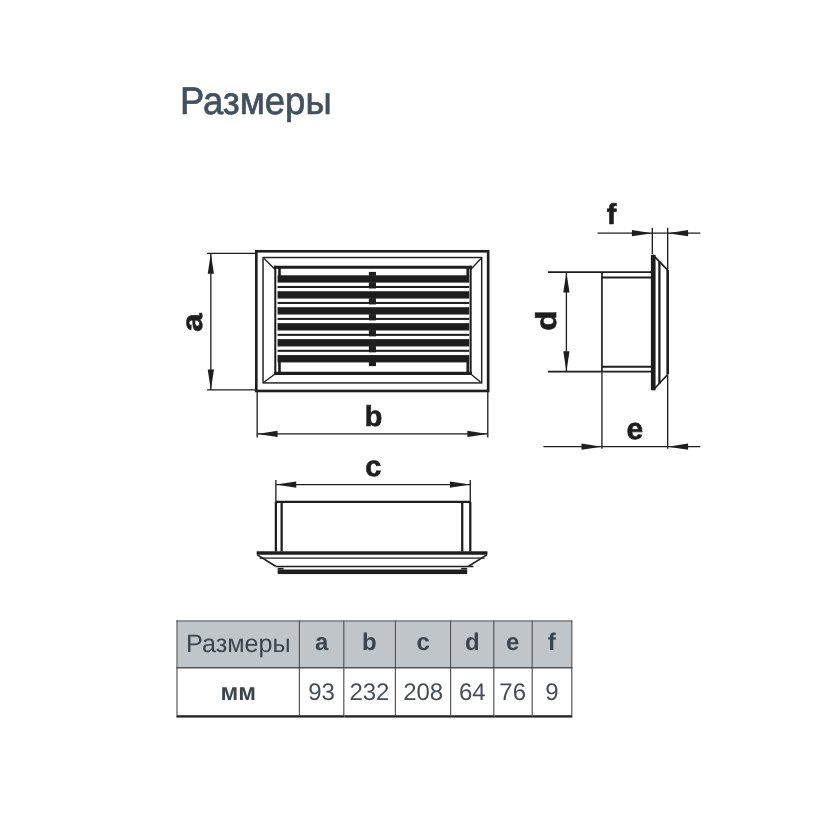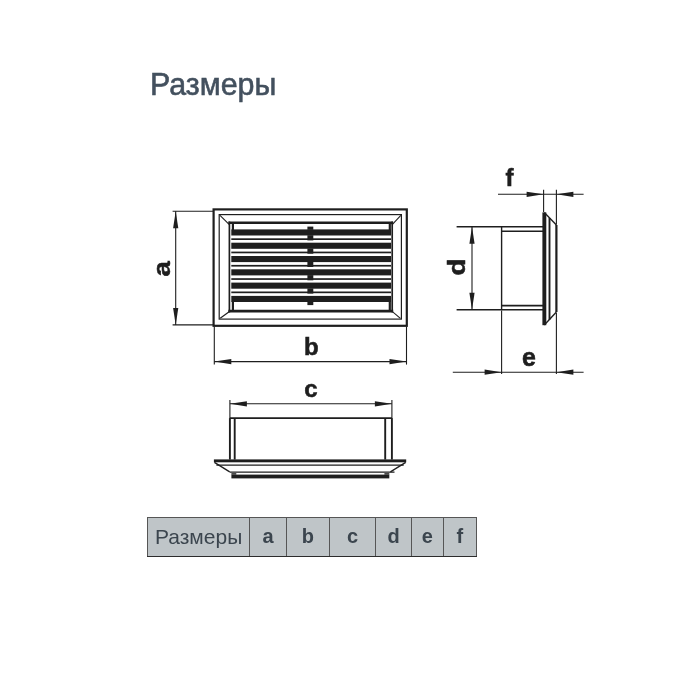--- a/index.html
+++ b/index.html
@@ -161,14 +161,23 @@
 <tbody>
       <tr class="hr">
 <th class="rz" style="width:101.2px;height:37.6px;">Размеры</th>
 <th class="hl" style="width:35.6px;">a</th>
 <th class="hl" style="width:42.2px;">b</th>
 <th class="hl" style="width:45.4px;">c</th>
 <th class="hl" style="width:34.4px;">d</th>
 <th class="hl" style="width:31px;">e</th>
 <th class="hl" style="width:32.2px;">f</th>
 </tr>
+<tr>
+<td class="mm" style="height:37px;">мм</td>
+<td class="nm">93</td>
+<td class="nm">232</td>
+<td class="nm">208</td>
+<td class="nm">64</td>
+<td class="nm">76</td>
+<td class="nm">9</td>
+</tr>
 </tbody>
   </table>
 
 </body></html>

